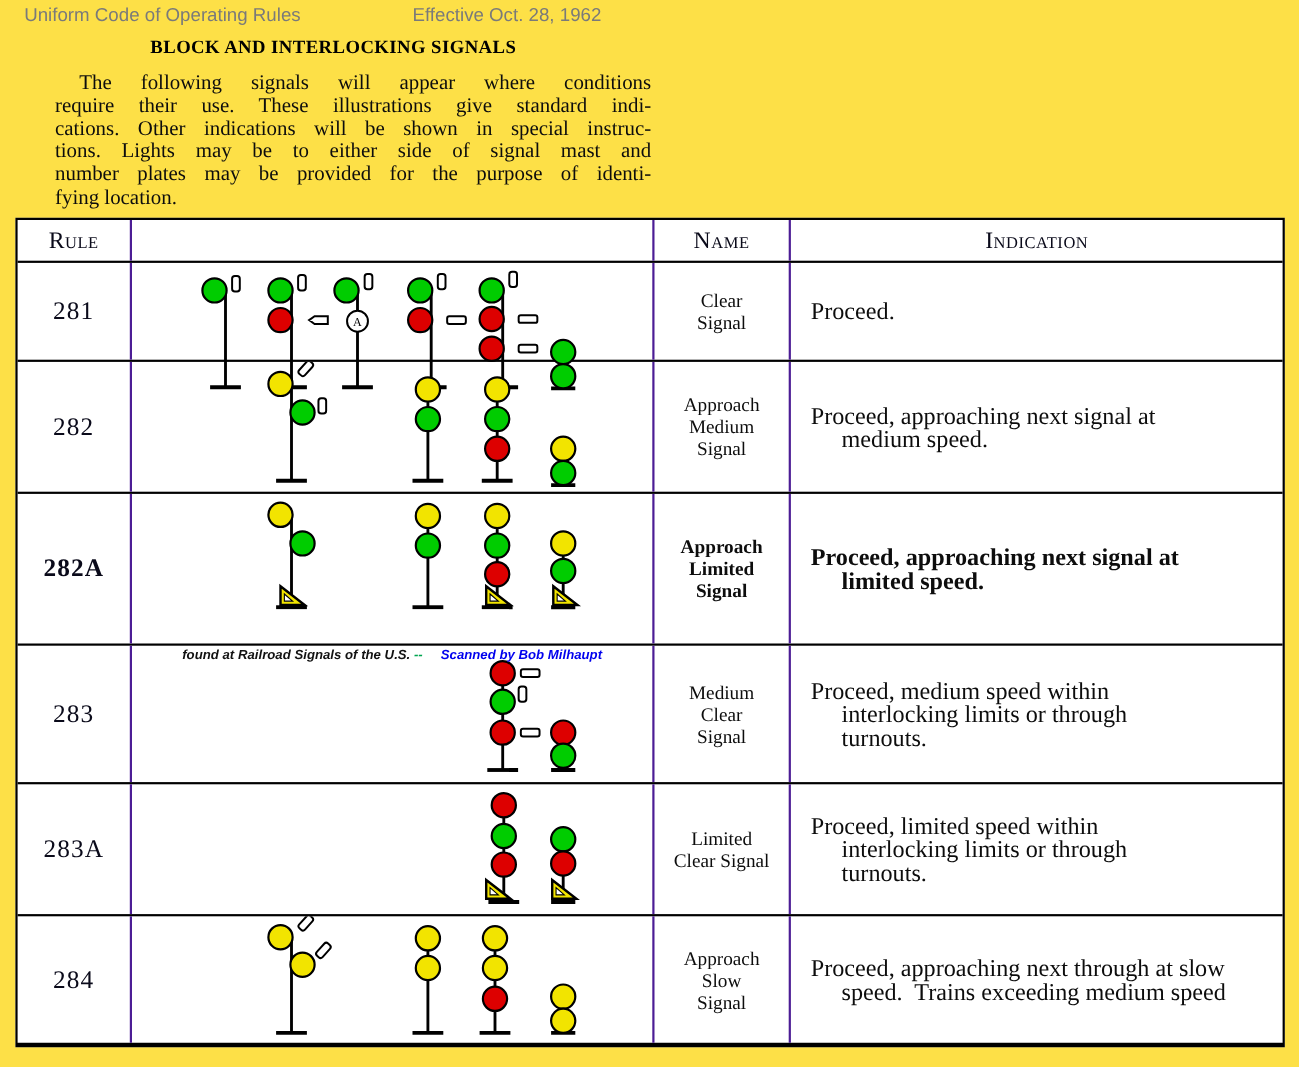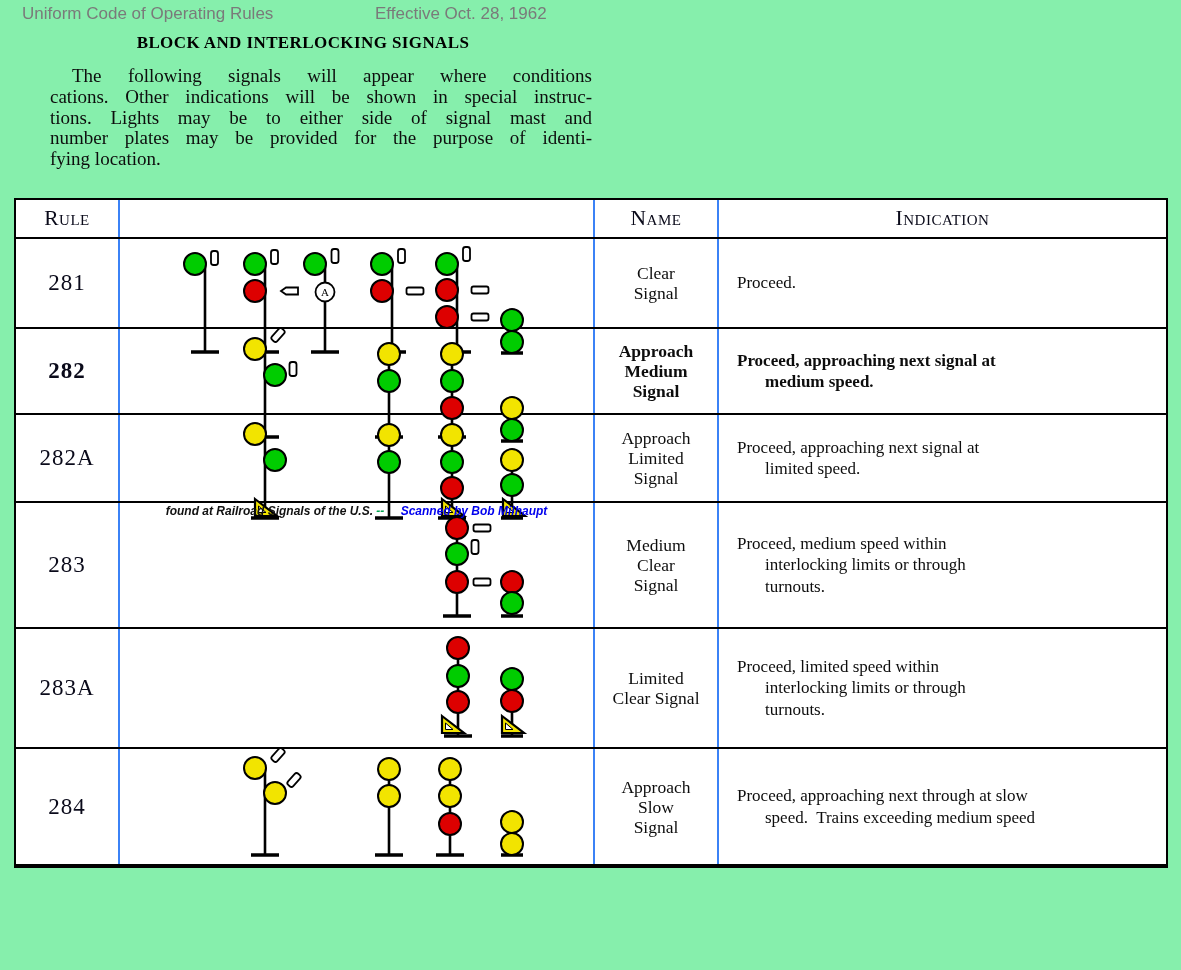--- a/index.html
+++ b/index.html
@@ -1,47 +1,47 @@
 <!DOCTYPE html>
 <html><head>
 <meta charset="utf-8">
 <style>
   html,body{margin:0;padding:0;background:#ffffff;}
-  .page{position:relative;width:1181px;height:970px;background:#86efac;overflow:hidden;
+  .page{position:relative;width:1181px;height:970px;background:#fde047;overflow:hidden;
         font-family:"Liberation Serif",serif;color:#111;}
   
   .doc-header{position:absolute;top:4px;left:0;width:100%;height:26px;
               font-family:"Liberation Sans",sans-serif;font-size:17px;color:#7a7a7a;}
   .doc-header .left{position:absolute;left:22px;top:0;}
   .doc-header .right{position:absolute;left:375px;top:0;}
   
   .title{position:absolute;top:33px;left:14px;width:578px;margin:0;text-align:center;
          font-size:17px;font-weight:bold;letter-spacing:.4px;color:#000;}
   
   .intro{position:absolute;top:66px;left:14px;width:578px;font-size:19px;line-height:20.8px;color:#0d0d0d;}
   .jline{text-align:justify;text-align-last:justify;white-space:normal;margin-left:36px;}
   .jline.first{text-indent:22px;}
   .jline.last{text-align-last:left;}
   
   .sig-table{position:absolute;top:198px;left:14px;width:1154px;box-sizing:border-box;
              border:2px solid #000;border-bottom-width:4px;background:#fff;}
   .trow{display:flex;box-sizing:border-box;border-bottom:2px solid #000;}
   .trow:last-child{border-bottom:none;}
-  .cell{box-sizing:border-box;border-right:2px solid #3b82f6;position:relative;}
+  .cell{box-sizing:border-box;border-right:2px solid #4c1d95;position:relative;}
   .cell:last-child{border-right:none;}
   .rule-col{width:104px;display:flex;align-items:center;justify-content:center;}
   .signal-col{width:475px;}
   .name-col{width:124px;display:flex;align-items:center;justify-content:center;text-align:center;}
   .ind-col{width:447px;display:flex;align-items:center;}
   .head-row{height:39px;}
   .head-cell{display:flex;align-items:center;justify-content:center;
              font-variant:small-caps;font-size:21.5px;color:#0a0a1a;letter-spacing:.5px;}
   .rule-num{font-size:23px;letter-spacing:1px;color:#0a0a1a;}
   .name-block{font-size:17.5px;line-height:20px;color:#0d0d0d;}
-  .ind-block{padding-left:18px;font-size:17px;line-height:21.5px;color:#0d0d0d;width:100%;}
+  .ind-block{padding-left:18px;font-size:22px;line-height:21.5px;color:#0d0d0d;width:100%;}
   .ind-line{white-space:pre-wrap;}
   .ind-line.cont{padding-left:28px;}
   .sig-svg{position:absolute;left:0;top:0;display:block;}
   
   .scan-note{position:absolute;top:1px;left:0;width:100%;text-align:center;z-index:5;
              font-family:"Liberation Sans",sans-serif;font-style:italic;font-weight:bold;font-size:12px;}
 </style>
 </head>
 <body>
 
@@ -49,20 +49,21 @@
 
   <div class="doc-header">
     <span class="left">Uniform Code of Operating Rules</span>
     <span class="right">Effective Oct. 28, 1962</span>
   </div>
 
   <h1 class="title">BLOCK AND INTERLOCKING SIGNALS</h1>
 
   <div class="intro">
     <div class="jline first">The following signals will appear where conditions</div>
+    <div class="jline">require their use.  These illustrations give standard indi-</div>
     <div class="jline">cations. Other indications will be shown in special instruc-</div>
     <div class="jline">tions.  Lights may be to either side of signal mast and</div>
     <div class="jline">number plates may be provided for the purpose of identi-</div>
     <div class="jline last">fying location.</div>
   </div>
 
   <div class="sig-table">
     <div class="trow head-row">
       <div class="cell rule-col head-cell">Rule</div>
       <div class="cell signal-col head-cell"></div>
@@ -117,21 +118,21 @@
               <div>Clear</div>
               <div>Signal</div>
             </div>
           </div>
           <div class="cell ind-col">
             <div class="ind-block">
               <div class="ind-line">Proceed.</div>
             </div>
           </div>
         </div>
-        <div class="trow" style="height: 86px; font-weight: bold;">
+        <div class="trow" style="height: 120px;">
           <div class="cell rule-col">
             <span class="rule-num">282</span>
           </div>
           <div class="cell signal-col">
             <svg width="473" height="118" viewBox="0 0 473 118" class="sig-svg">
               <line x1="145" y1="20" x2="145" y2="108" stroke="#000000" stroke-width="2.6"></line>
               <line x1="131" y1="108" x2="159" y2="108" stroke="#000000" stroke-width="3.5"></line>
               <rect x="154.5" y="-1.5" width="7" height="15" rx="2.5" fill="#ffffff" stroke="#000000" stroke-width="1.8" transform="rotate(42 158 6)"></rect>
               <rect x="169.5" y="33" width="7" height="14" rx="2.5" fill="#ffffff" stroke="#000000" stroke-width="1.8"></rect>
               <circle cx="135" cy="20" r="11" fill="#f2e400" stroke="#000000" stroke-width="2"></circle>
@@ -158,21 +159,21 @@
               <div>Signal</div>
             </div>
           </div>
           <div class="cell ind-col">
             <div class="ind-block">
               <div class="ind-line">Proceed, approaching next signal at</div>
               <div class="ind-line cont">medium speed.</div>
             </div>
           </div>
         </div>
-        <div class="trow" style="height: 88px;">
+        <div class="trow" style="height: 138px; font-weight: bold;">
           <div class="cell rule-col">
             <span class="rule-num">282A</span>
           </div>
           <div class="cell signal-col">
             <svg width="473" height="112" viewBox="0 0 473 112" class="sig-svg">
               <line x1="145" y1="19" x2="145" y2="103" stroke="#000000" stroke-width="2.6"></line>
               <line x1="131" y1="103" x2="159" y2="103" stroke="#000000" stroke-width="3.5"></line>
               <polygon points="135,84 157,101 135,101" fill="#f2e400" stroke="#000000" stroke-width="2.2"></polygon>
               <polygon points="138.5,91 146,97.5 138.5,97.5" fill="#ffffff" stroke="#000000" stroke-width="1"></polygon>
               <circle cx="135" cy="19" r="11" fill="#f2e400" stroke="#000000" stroke-width="2"></circle>

